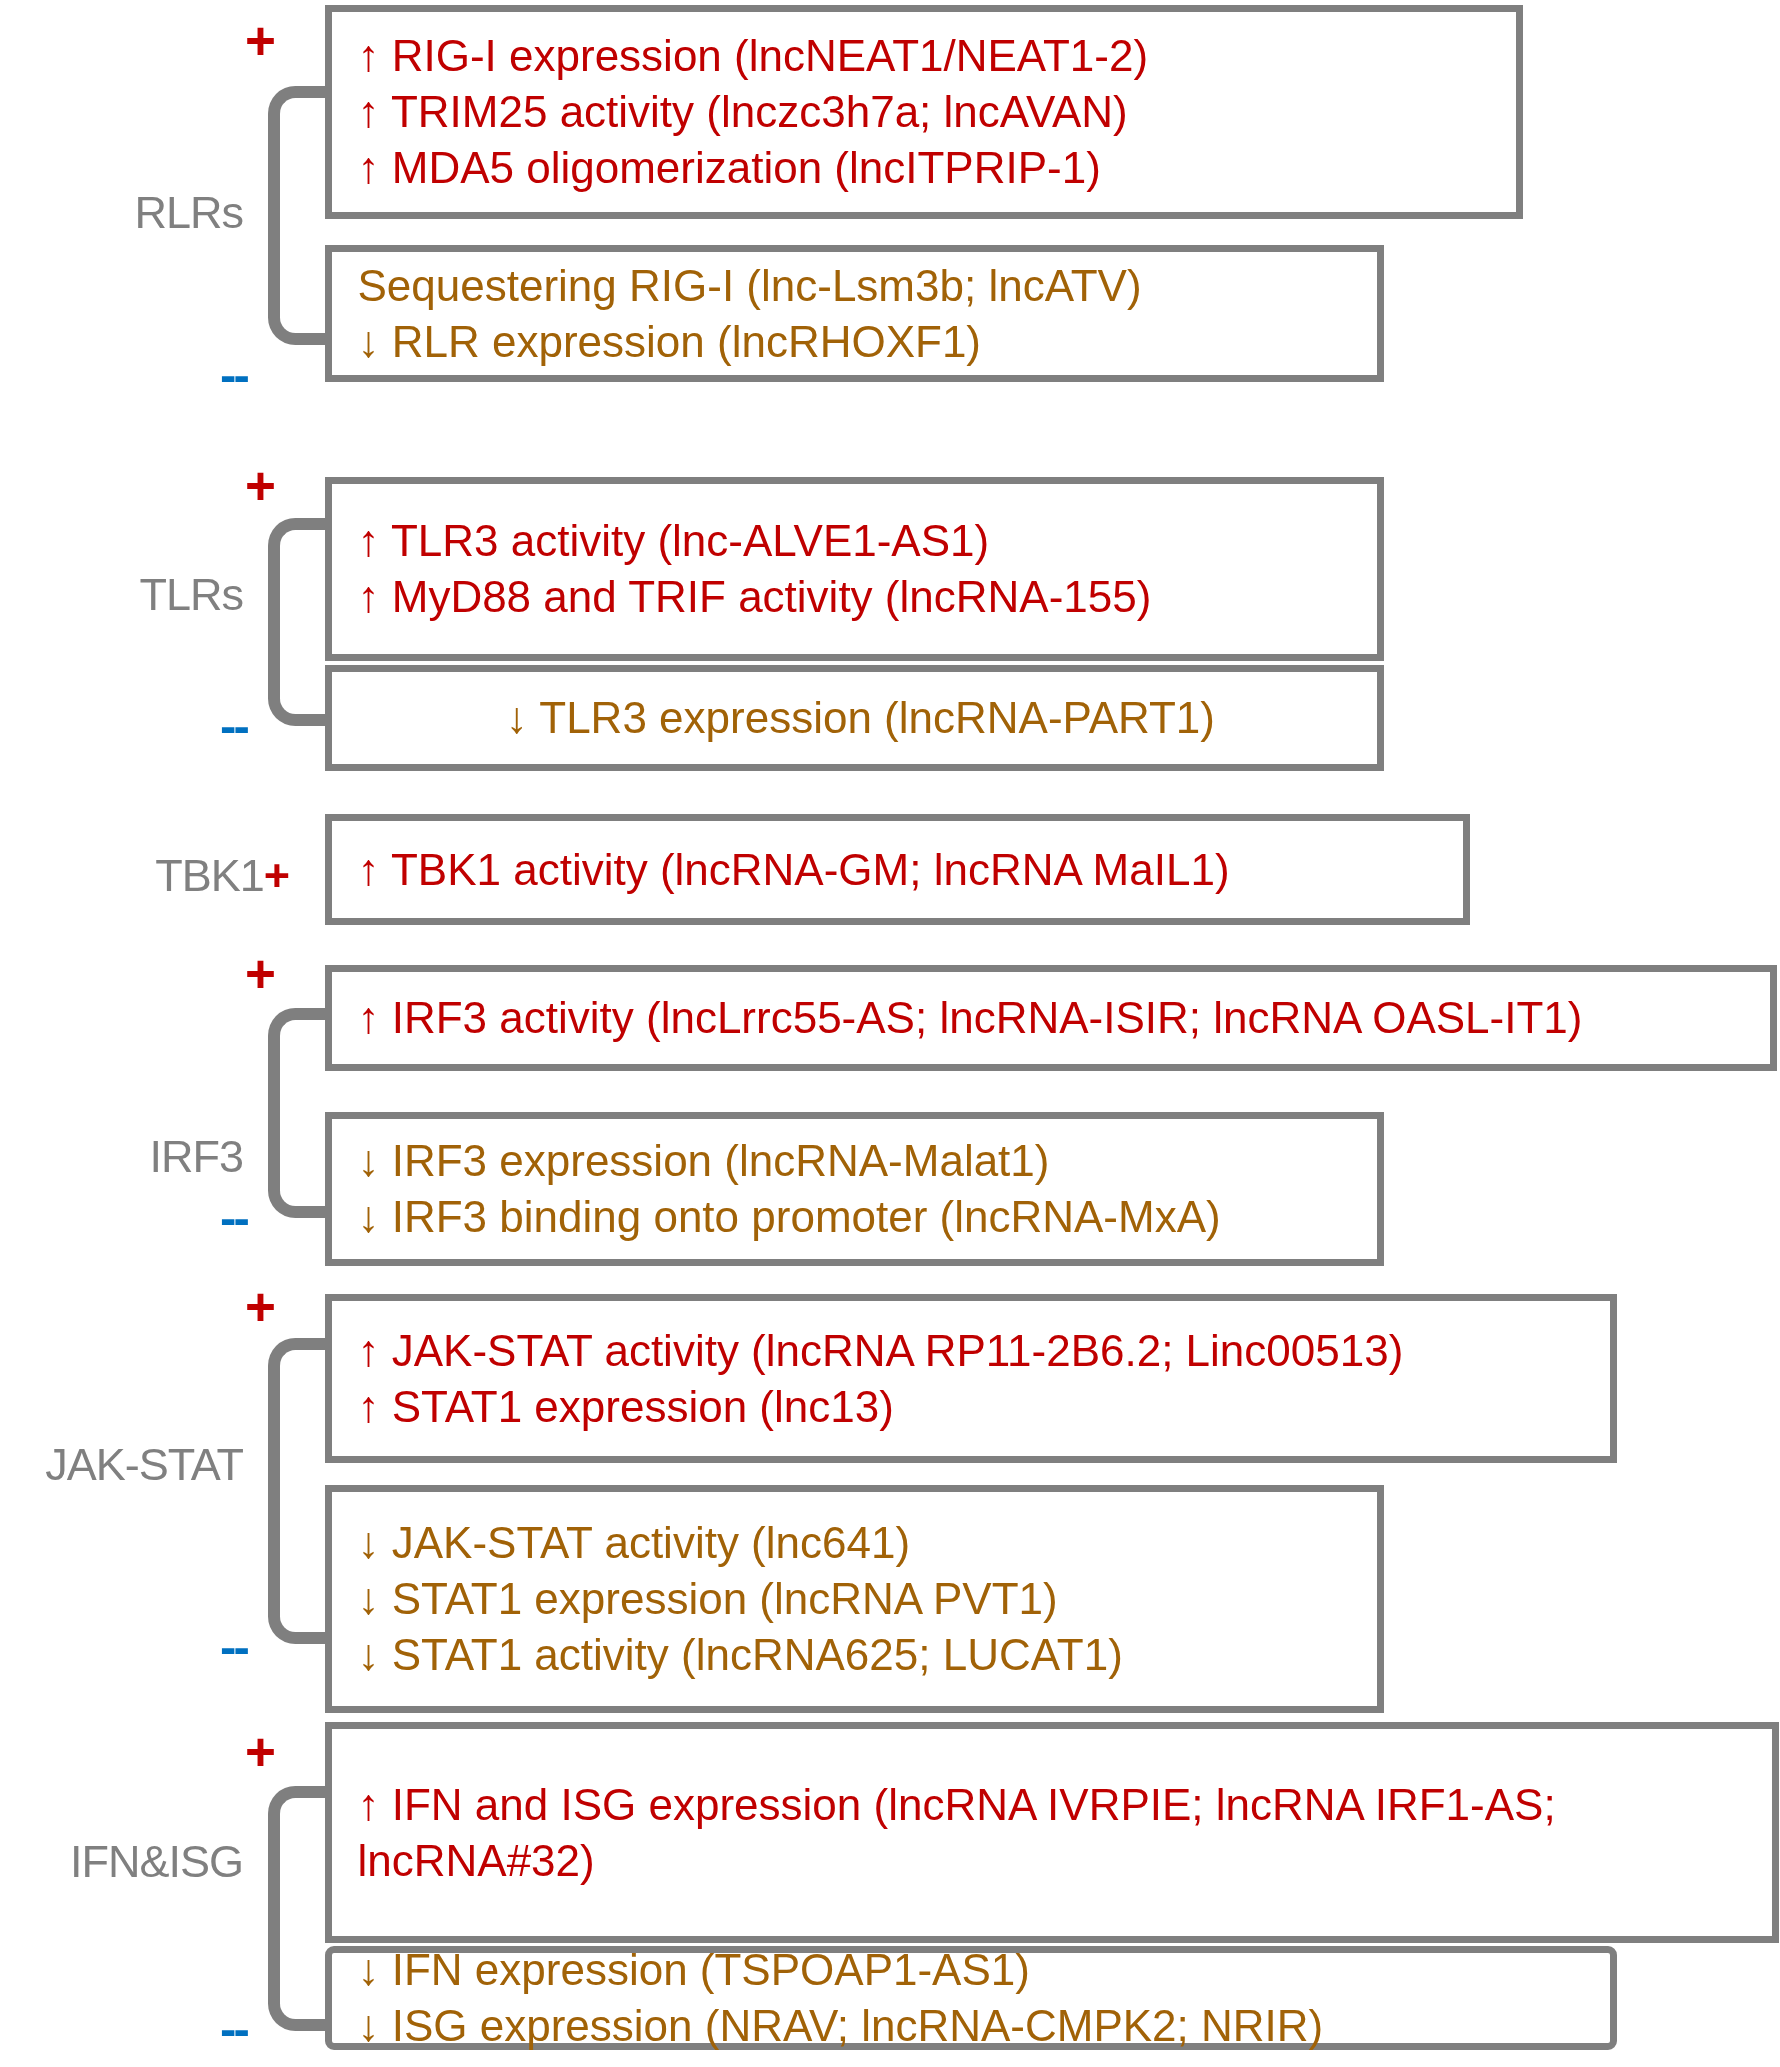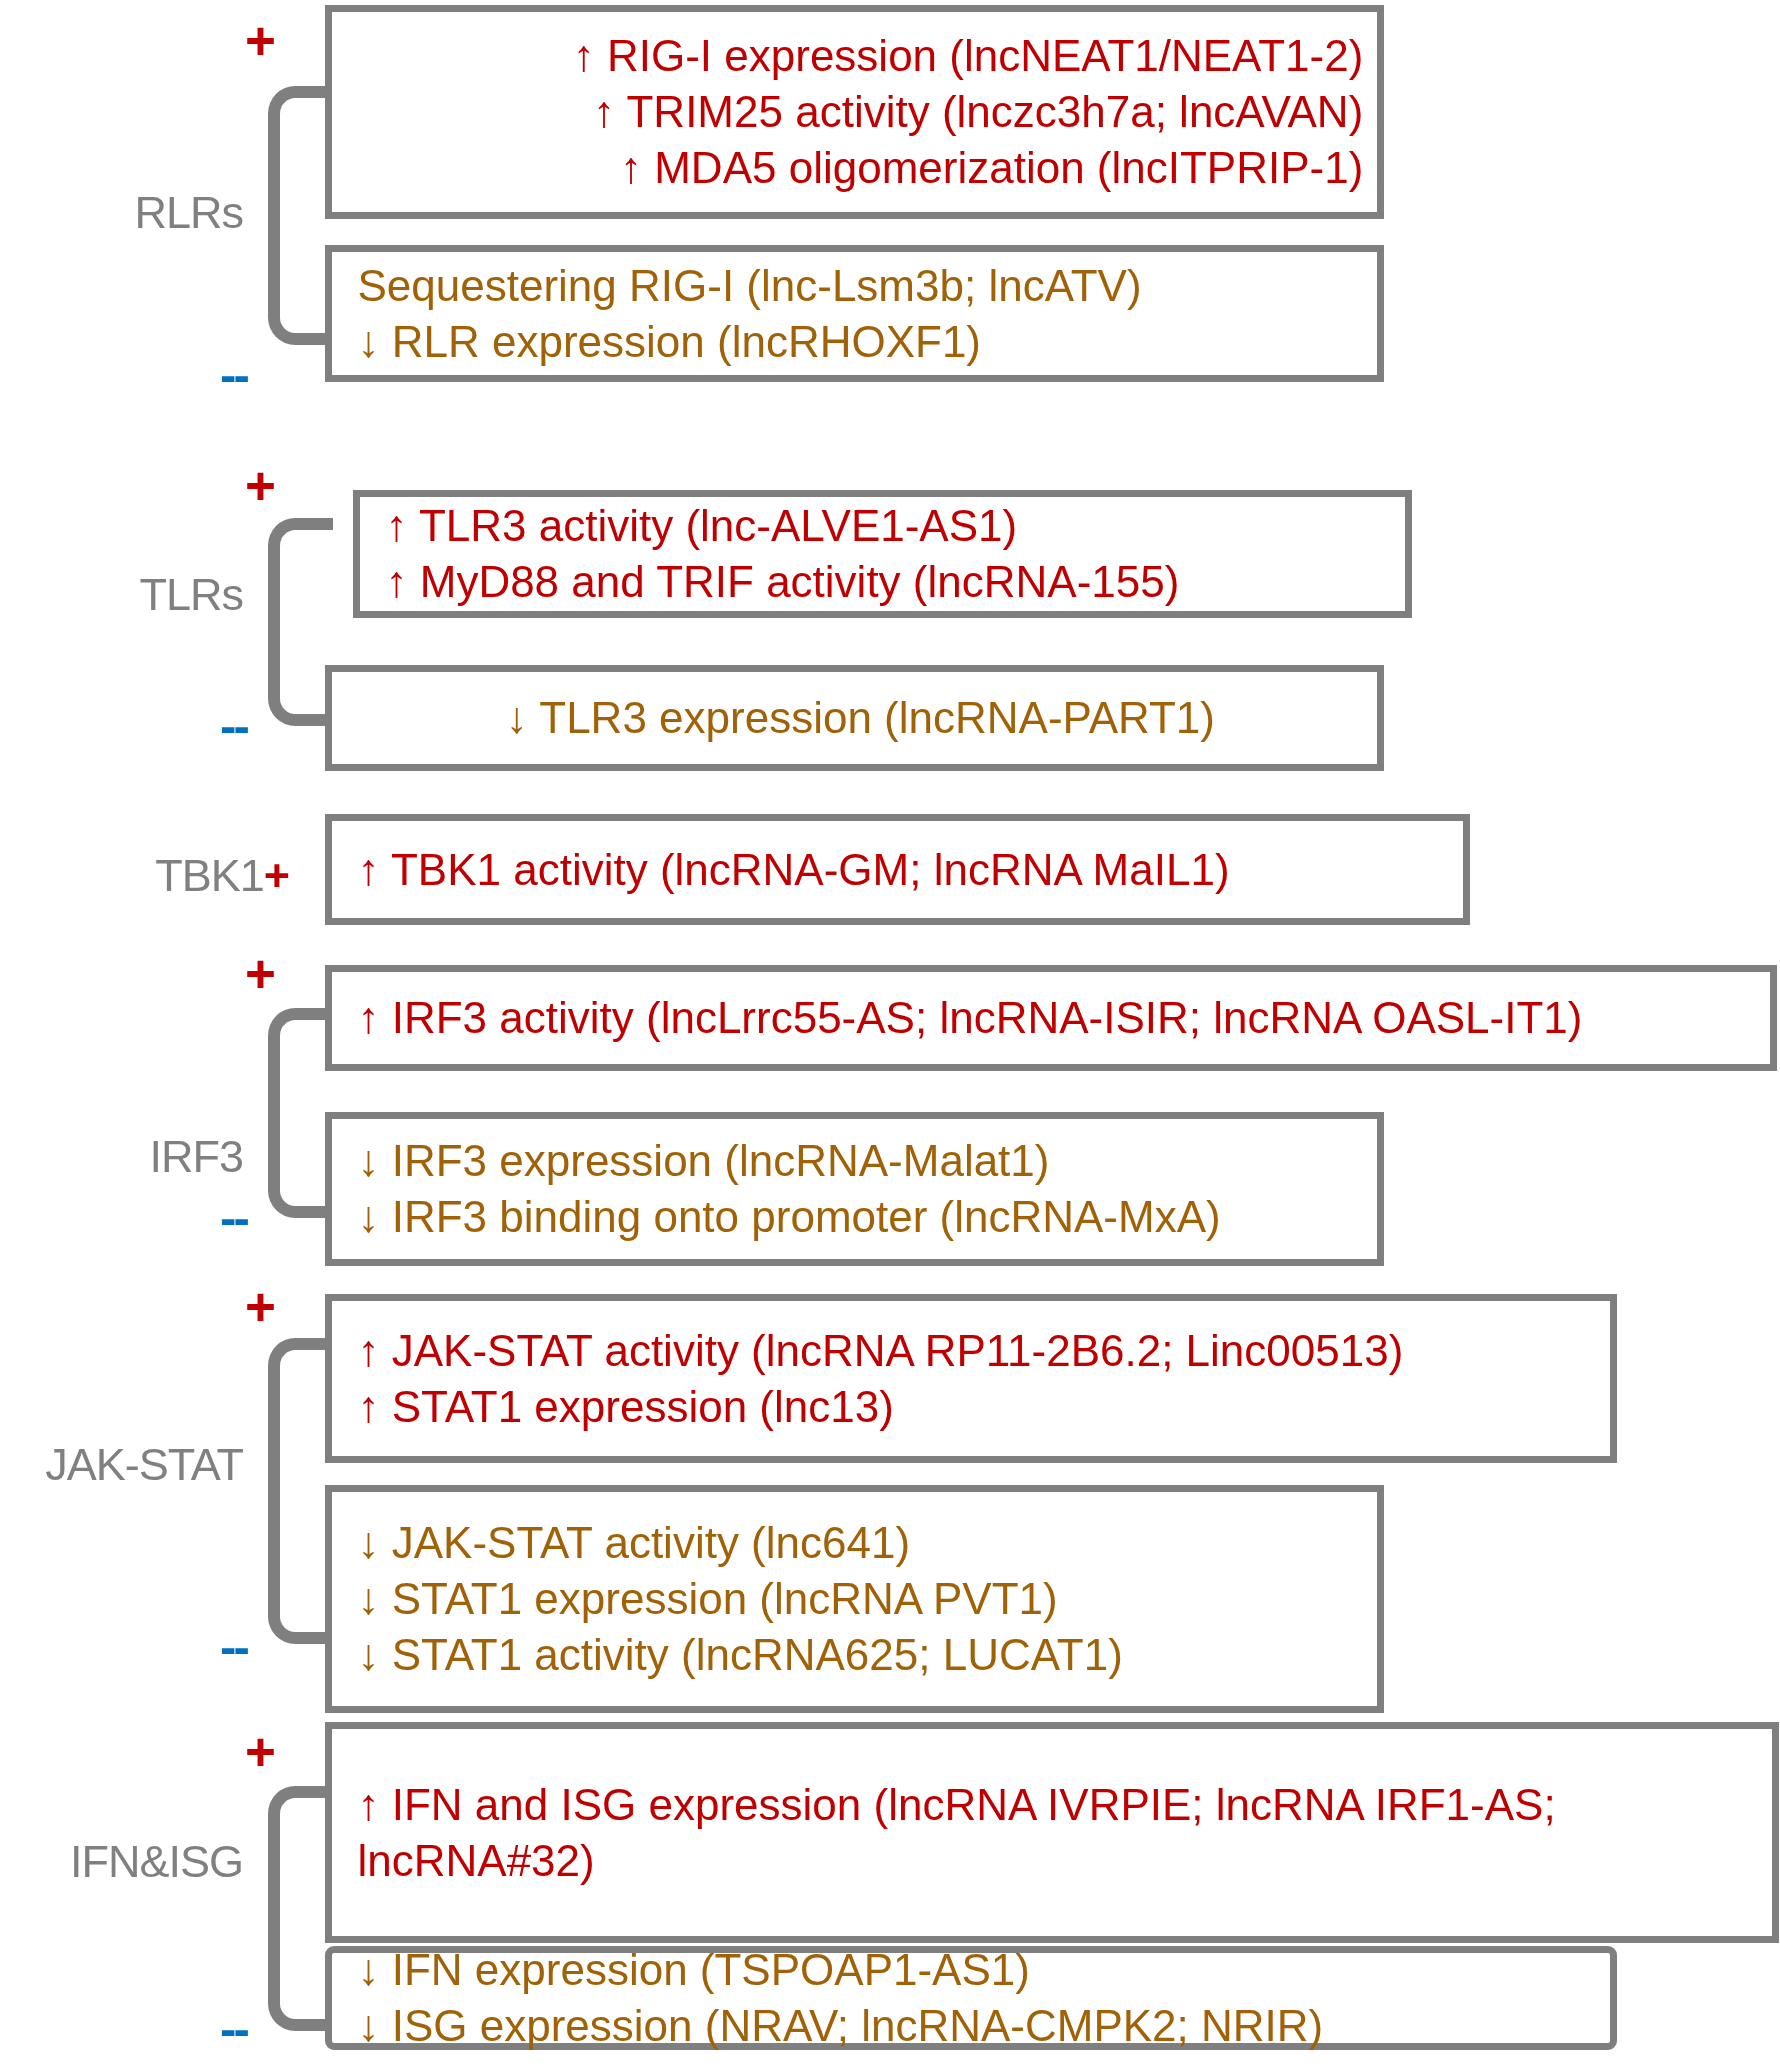--- a/index.html
+++ b/index.html
@@ -44,28 +44,28 @@
   }
   .plus-inline{color:#c00000;font-weight:bold;}
   
   .bracket{
     position:absolute;left:268px;width:65px;
     box-sizing:border-box;
     border:12.7px solid #7f7f7f;border-right:none;
     border-radius:27.4px 0 0 27.4px;
   }
   
-  .s1-pos{top:4.9px;height:214px;width:1059px;text-align:right;}
+  .s1-pos{top:4.9px;height:214px;width:1198px;}
   .s1-neg{top:245px;height:137px;width:1059px;}
   .s1-label{top:188px;}
   .s1-plus{top:13.7px;}
   .s1-minus{top:351px;}
   .s1-bracket{top:86px;height:259px;}
   
-  .s2-pos{top:490px;height:128px;width:1059px;margin-left:28px;}
+  .s2-pos{top:477px;height:184px;width:1059px;}
   .s2-neg{top:665px;height:106px;width:1059px;text-align:center;}
   .s2-label{top:570px;}
   .s2-plus{top:459px;}
   .s2-minus{top:702px;}
   .s2-bracket{top:518px;height:208px;}
   
   .s3-pos{top:814px;height:111px;width:1145px;}
   .s3-label{top:851px;width:263px;margin-left:26px;}
   
   .s4-pos{top:965px;height:106px;width:1452px;}

